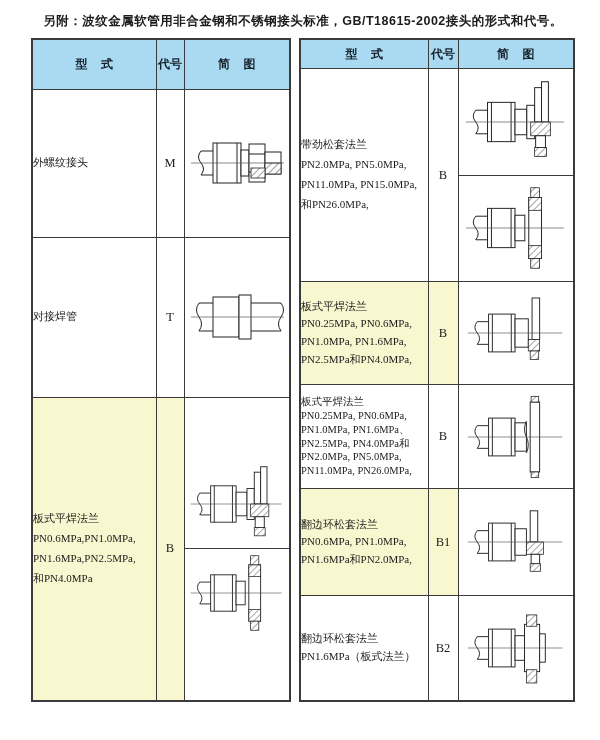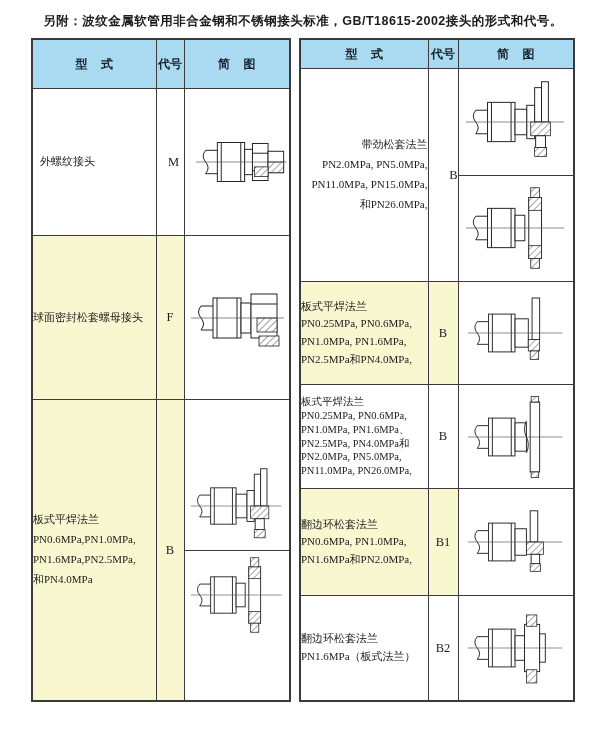--- a/index.html
+++ b/index.html
@@ -33,23 +33,23 @@
     font-family:"Liberation Serif",serif;font-size:12.5px;text-align:center;
   }
   .sk{text-align:center;}
   .hl{background:var(--yl);}
   .skwrap{display:flex;align-items:center;justify-content:center;}
   .half{display:flex;align-items:center;justify-content:center;}
   .half + .half{border-top:1px solid var(--bd);}
   .halfL{height:88px;}
   .halfR{height:105px;}
   
-  .lr0 td{height:86px;padding-left:7px;} .lr1 td{height:96px;} .lr2 td{height:85px;}
+  .lr0 td{height:86px;} .lr1 td{height:96px;} .lr2 td{height:85px;}
   .lr3 td{height:90px;} .lr4 td{height:93px;} .lr5 td{height:177px;}
-  .rr0 td{height:212px;text-align:right;} .rr1 td{height:102px;} .rr2 td{height:103px;}
+  .rr0 td{height:212px;} .rr1 td{height:102px;} .rr2 td{height:103px;}
   .rr3 td{height:106px;} .rr4 td{height:104px;}
   .lh18{line-height:1.8;}
   .tight{line-height:1.33;font-size:10.5px;}
   
   .ln{stroke:#222;stroke-width:1;fill:none;}
   .wf{stroke:#222;stroke-width:1;fill:#fff;}
   .ht{stroke:#222;stroke-width:.8;fill:url(#hh);}
   .cl{stroke:#555;stroke-width:.7;fill:none;}
   .defs{position:absolute;width:0;height:0;}
 </style>
@@ -102,42 +102,40 @@
           <line class="ln" x1="62" y1="45" x2="78" y2="45"></line>
           <rect class="wf" x="78" y="25" width="16" height="22"></rect>
           <rect class="ht" x="78" y="36" width="16" height="11"></rect>
           <rect class="ht" x="64" y="41" width="14" height="10"></rect>
           <line class="cl" x1="4" y1="36" x2="97" y2="36"></line>
         </svg>
         </div>
       </td>
     </tr>
 
-    <tr class="lr1">
-      <td class="type hl">球面密封松套螺母接头</td>
-      <td class="code hl">F</td>
-      <td class="sk">
-        <div class="skwrap">
-        <svg width="100" height="76" viewBox="0 0 100 76">
-          <g transform="translate(0,2)">
-            <use href="#hose"></use>
-            <rect class="wf" x="54" y="21" width="10" height="30"></rect>
-            <rect class="wf" x="64" y="12" width="26" height="44"></rect>
-            <line class="ln" x1="64" y1="22" x2="90" y2="22"></line>
-            <rect class="ht" x="70" y="36" width="20" height="14"></rect>
-            <rect class="ht" x="72" y="54" width="20" height="10"></rect>
-            <line class="cl" x1="4" y1="36" x2="97" y2="36"></line>
-          </g>
-        </svg>
-        </div>
-      </td>
-    </tr>
-
-
-
+
+
+
+    <tr class="lr4">
+      <td class="type">对接焊管</td>
+      <td class="code">T</td>
+      <td class="sk">
+        <div class="skwrap">
+        <svg width="100" height="72" viewBox="0 0 100 72">
+          <path class="ln" d="M12,22 q-5,7 0,14 q5,7 0,14"></path>
+          <path class="ln" d="M12,22 H26 M12,50 H26"></path>
+          <rect class="wf" x="26" y="16" width="26" height="40"></rect>
+          <rect class="wf" x="52" y="14" width="12" height="44"></rect>
+          <path class="ln" d="M64,22 H94 M64,50 H94"></path>
+          <path class="ln" d="M94,22 q5,7 0,14 q-5,7 0,14"></path>
+          <line class="cl" x1="4" y1="36" x2="97" y2="36"></line>
+        </svg>
+        </div>
+      </td>
+    </tr>
 
     <tr class="lr5">
       <td class="type hl lh18">板式平焊法兰
 PN0.6MPa,PN1.0MPa,
 PN1.6MPa,PN2.5MPa,
 和PN4.0MPa</td>
       <td class="code hl">B</td>
       <td class="sk">
         <div class="half halfL">
           <svg width="100" height="82" viewBox="0 0 110 90">

